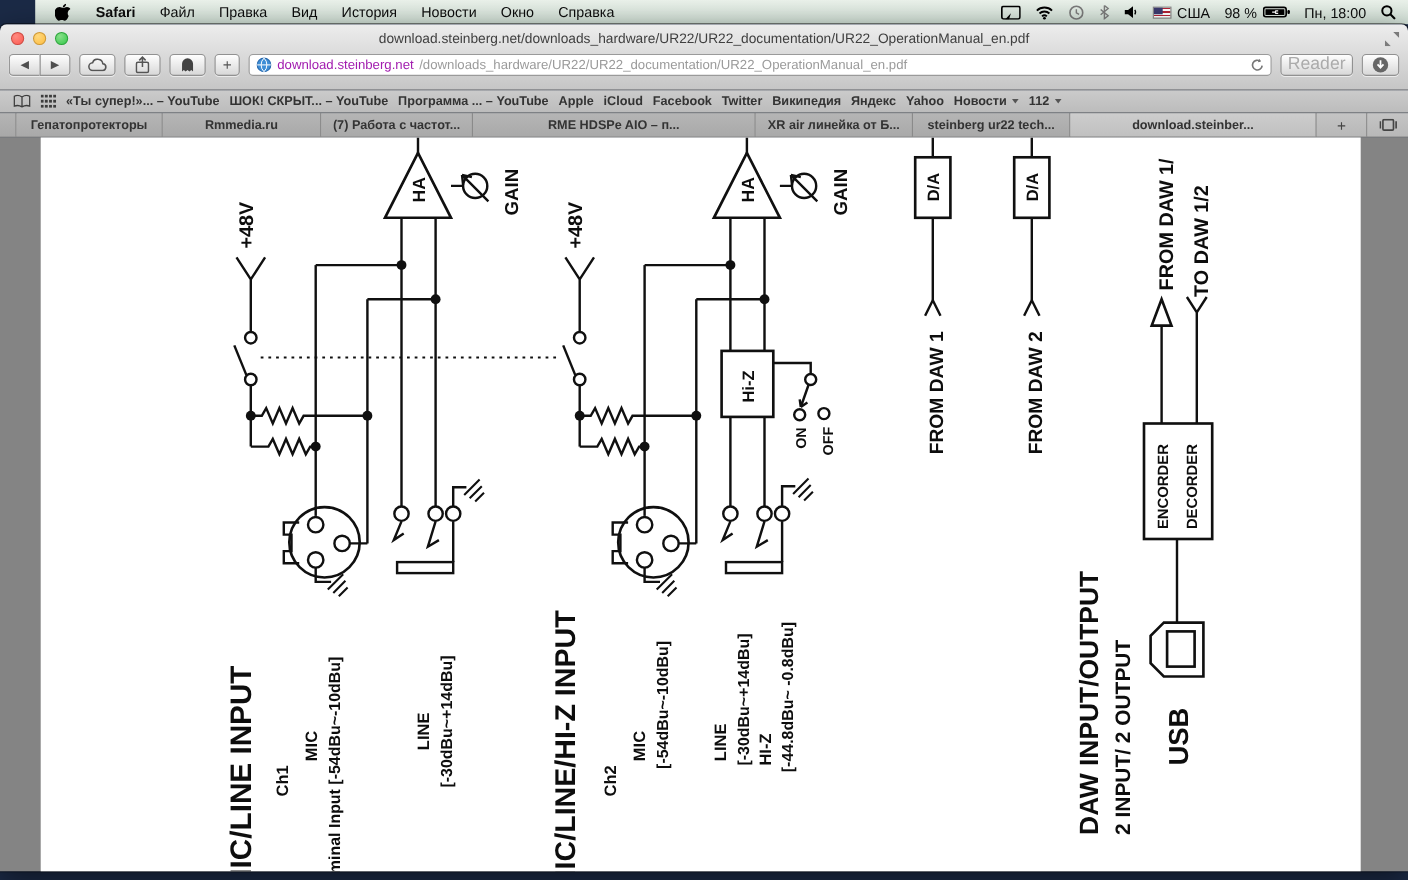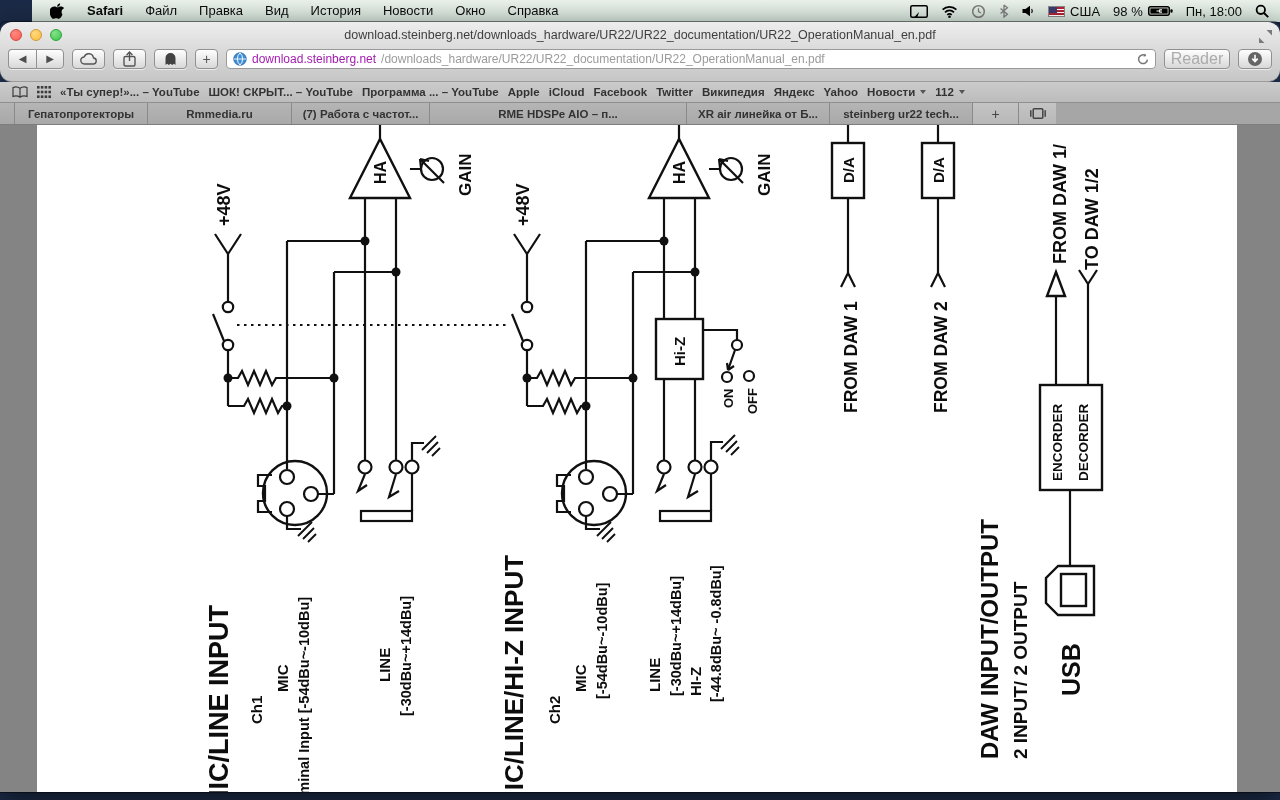--- a/index.html
+++ b/index.html
@@ -16,21 +16,21 @@
   .menu-item.app { font-weight:bold; }
   .menu-right { margin-left:auto; display:flex; align-items:center; gap:13px; padding-right:6px;padding-left:36px; }
   .mi { display:flex; align-items:center; }
   .flag { width:17px; height:11px; position:relative; display:inline-block;
     background:repeating-linear-gradient(#b22234 0 1.6px, #fff 1.6px 3.2px); border:0.5px solid #888; }
   .flag::after { content:''; position:absolute; left:0; top:0; width:8px; height:6px; background:#3c3b6e; }
 
   
   .window { position:absolute; top:22px; left:0; width:1280px; height:770px;
     border-radius:6px 6px 0 0; overflow:hidden; box-shadow:0 0 0 1px rgba(0,0,0,.45), 0 8px 28px rgba(0,0,0,.5); }
-  .chrome { height:60px; background:linear-gradient(#ededed,#c6c6c6); position:relative; border-bottom:1px solid #9c9c9c;border-radius:12px; }
+  .chrome { height:60px; background:linear-gradient(#ededed,#c6c6c6); position:relative; border-bottom:1px solid #9c9c9c; }
   .titlebar { height:25px; position:relative; }
   .traffic { position:absolute; left:10px; top:7px; display:flex; gap:8px; }
   .light { width:12px; height:12px; border-radius:50%; }
   .light.red { background:radial-gradient(circle at 35% 30%, #ff8a80, #fc5a51); border:1px solid #cf4a42; }
   .light.yellow { background:radial-gradient(circle at 35% 30%, #ffd97e, #fdbc40); border:1px solid #cf9935; }
   .light.green { background:radial-gradient(circle at 35% 30%, #8ae08a, #34c84a); border:1px solid #2ba53a; }
   .win-title { text-align:center; font-size:12.5px; color:#3f3f3f; line-height:26px;
     white-space:nowrap; overflow:hidden; }
   .fullscreen { position:absolute; right:8px; top:7px; }
 
@@ -279,20 +279,23 @@
         <span>(7) Работа с частот...</span>
       </div>
     <div class="tab" style="width:257px">
         <span>RME HDSPe AIO – п...</span>
       </div>
     <div class="tab" style="width:143px">
         <span>XR air линейка от Б...</span>
       </div>
     <div class="tab" style="width:143px">
         <span>steinberg ur22 tech...</span>
+      </div>
+    <div class="tab active" style="width:224px">
+        <span>download.steinber...</span>
       </div>
     <div class="tab-add">
         <span>+</span>
       </div>
     <div class="tab-overview">
       <svg width="16" height="11" viewBox="0 0 16 11">
           <rect x="3.2" y="0.75" width="9.6" height="9.5" rx="1" fill="none" stroke="#444" stroke-width="1.5"></rect>
           <path d="M0.8,2.2 V8.8 M15.2,2.2 V8.8" stroke="#444" stroke-width="1.5"></path>
         </svg>
     </div>

